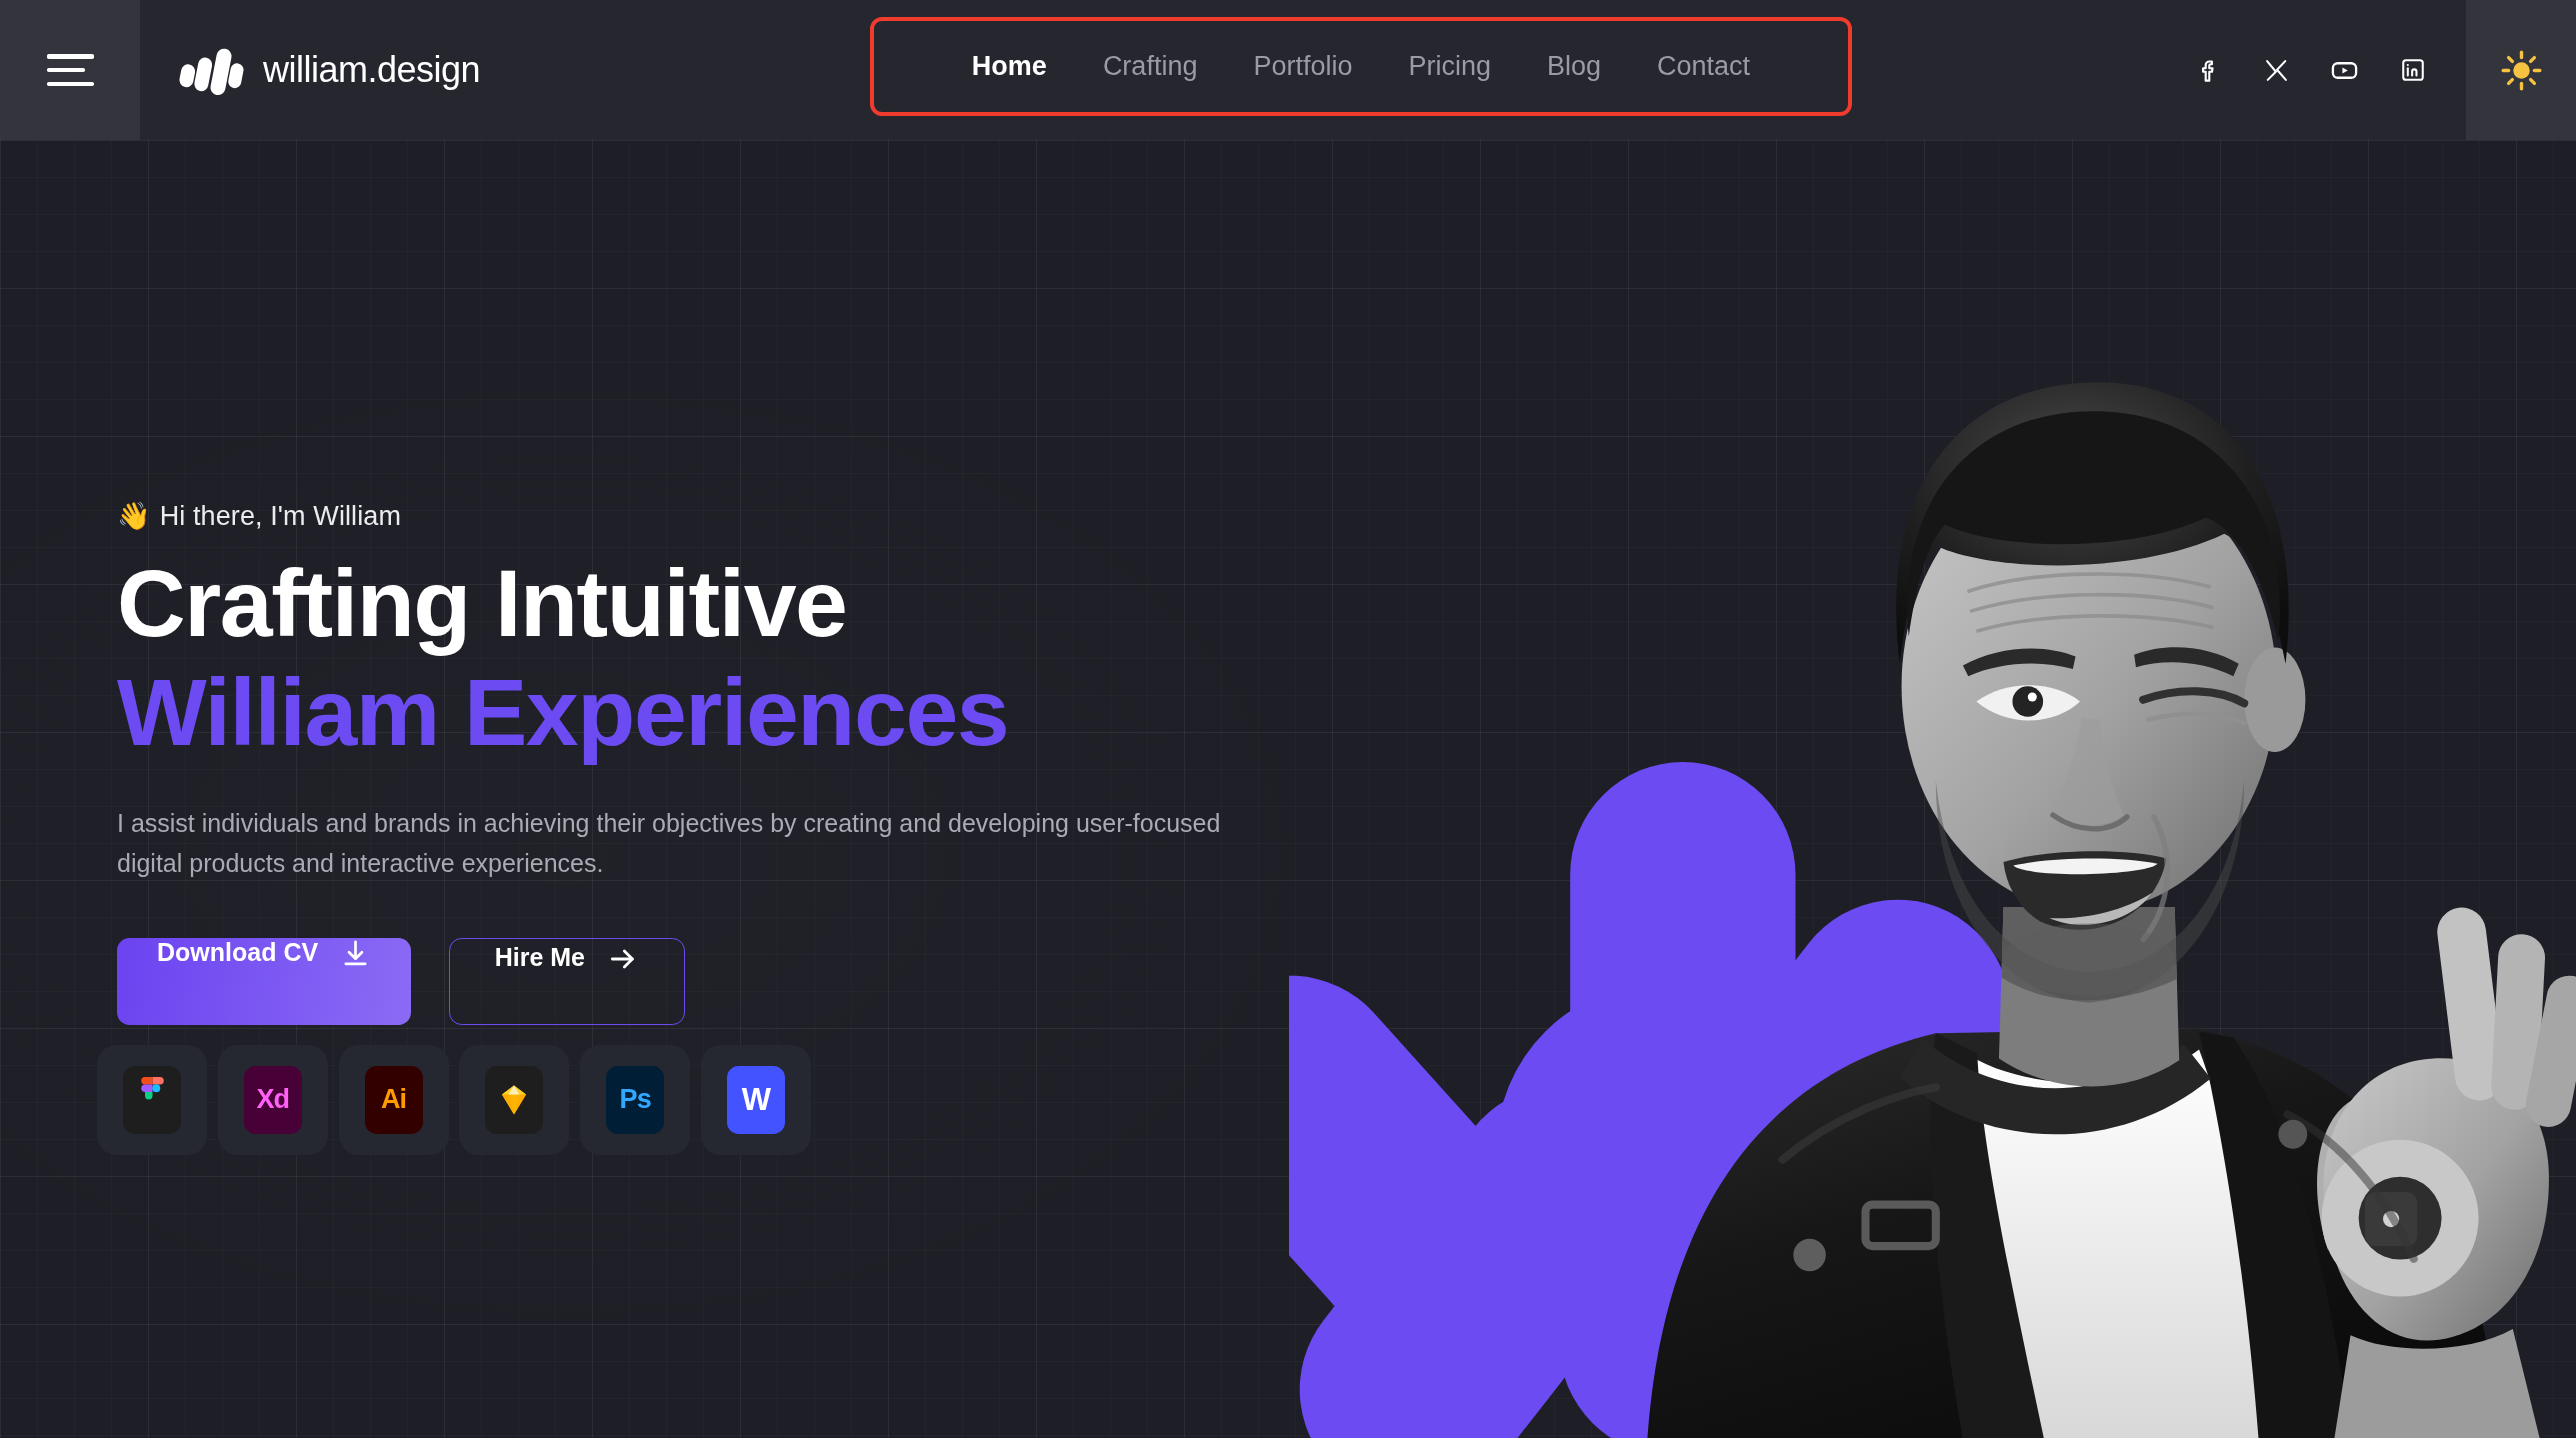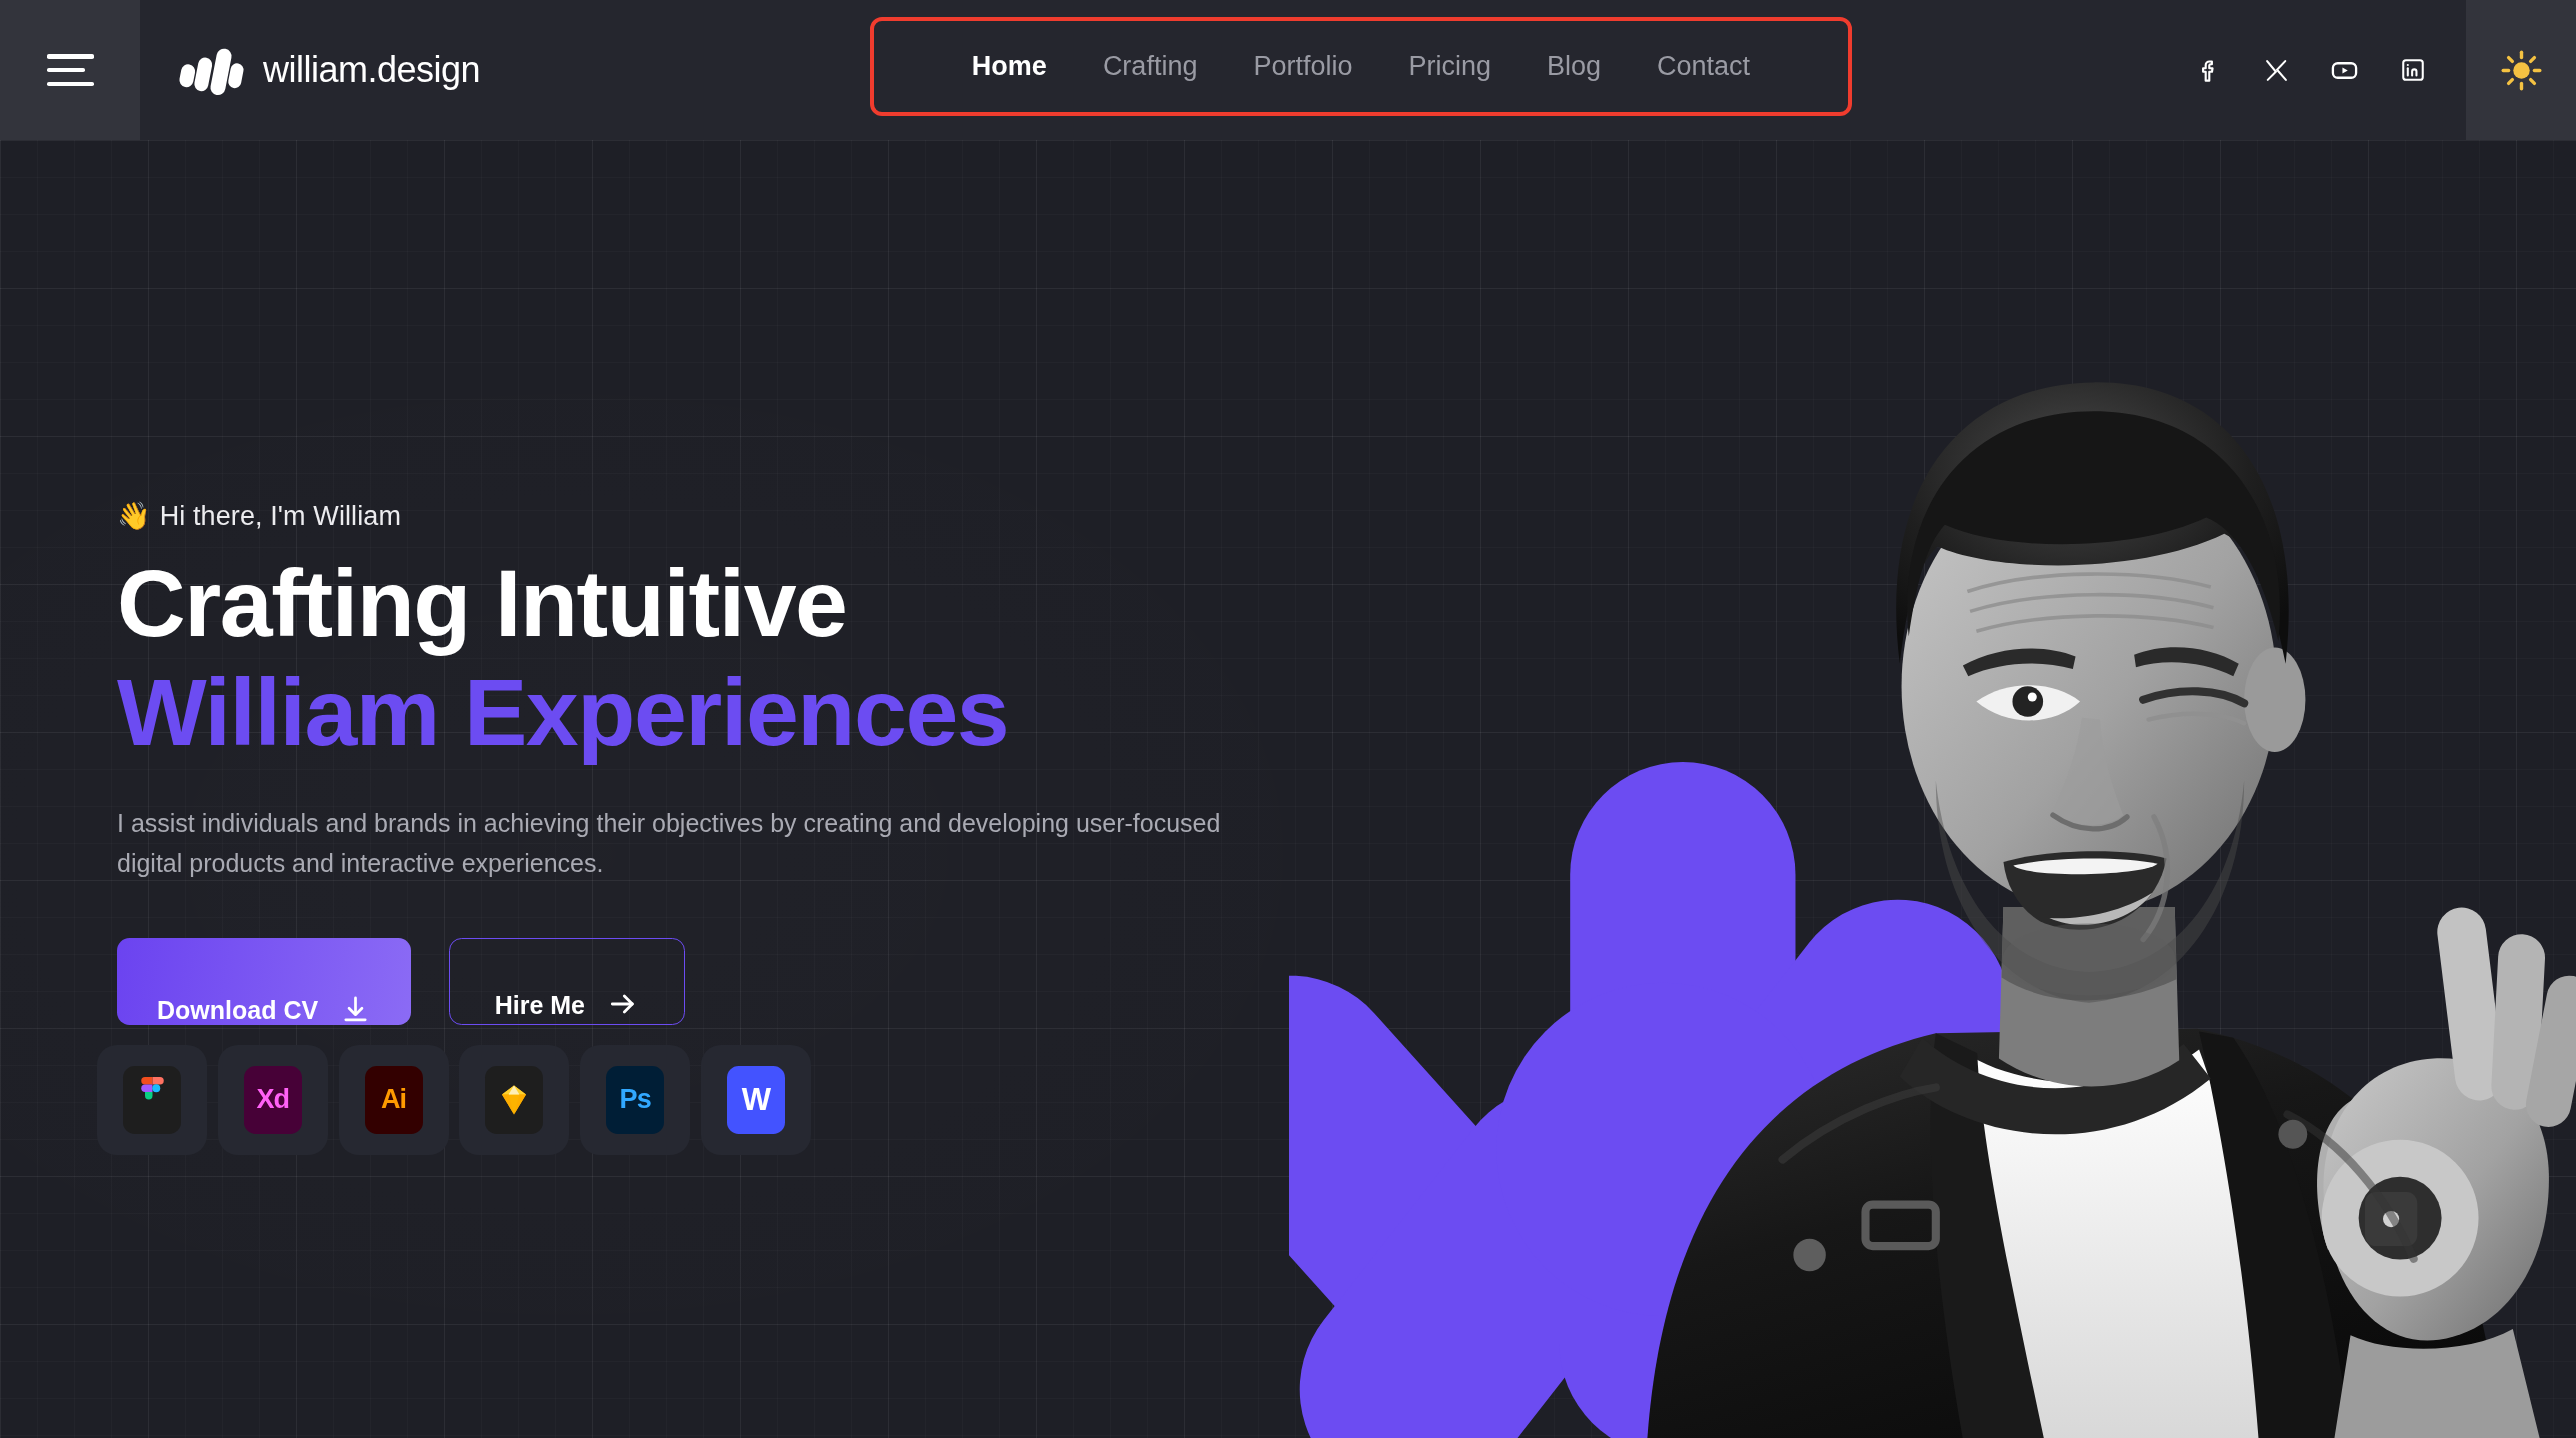--- a/index.html
+++ b/index.html
@@ -119,21 +119,21 @@
   }
   h1 .l2 {
     display:block; font-size:95px; font-weight:700; color:#6C4CF2; margin-top:10.8px;
   }
   .lede {
     margin-top:41px; font-size:25px; line-height:1.62; color:#A9AAB3; max-width:1109px;
   }
 
   .btns { display:flex; align-items:center; gap:38px; margin-top:54px; }
   .btn {
-    display:flex; align-items:flex-end; justify-content:center; gap:21.6px;
+    display:flex; align-items:flex-start; justify-content:center; gap:21.6px;
     height:87px; border-radius:12.6px; cursor:pointer; white-space:nowrap;
   }
   .btn-primary {
     padding:0 40px; background:linear-gradient(100deg,#6B43F0 0%, #8B6BF5 100%);
     color:#fff; font-size:25px; font-weight:700; border:0;
   }
   .btn-outline {
     padding:4px 45px; background:transparent; border:1.8px solid #6C4CF2;
     color:#fff; font-size:25px; font-weight:700;
   }

